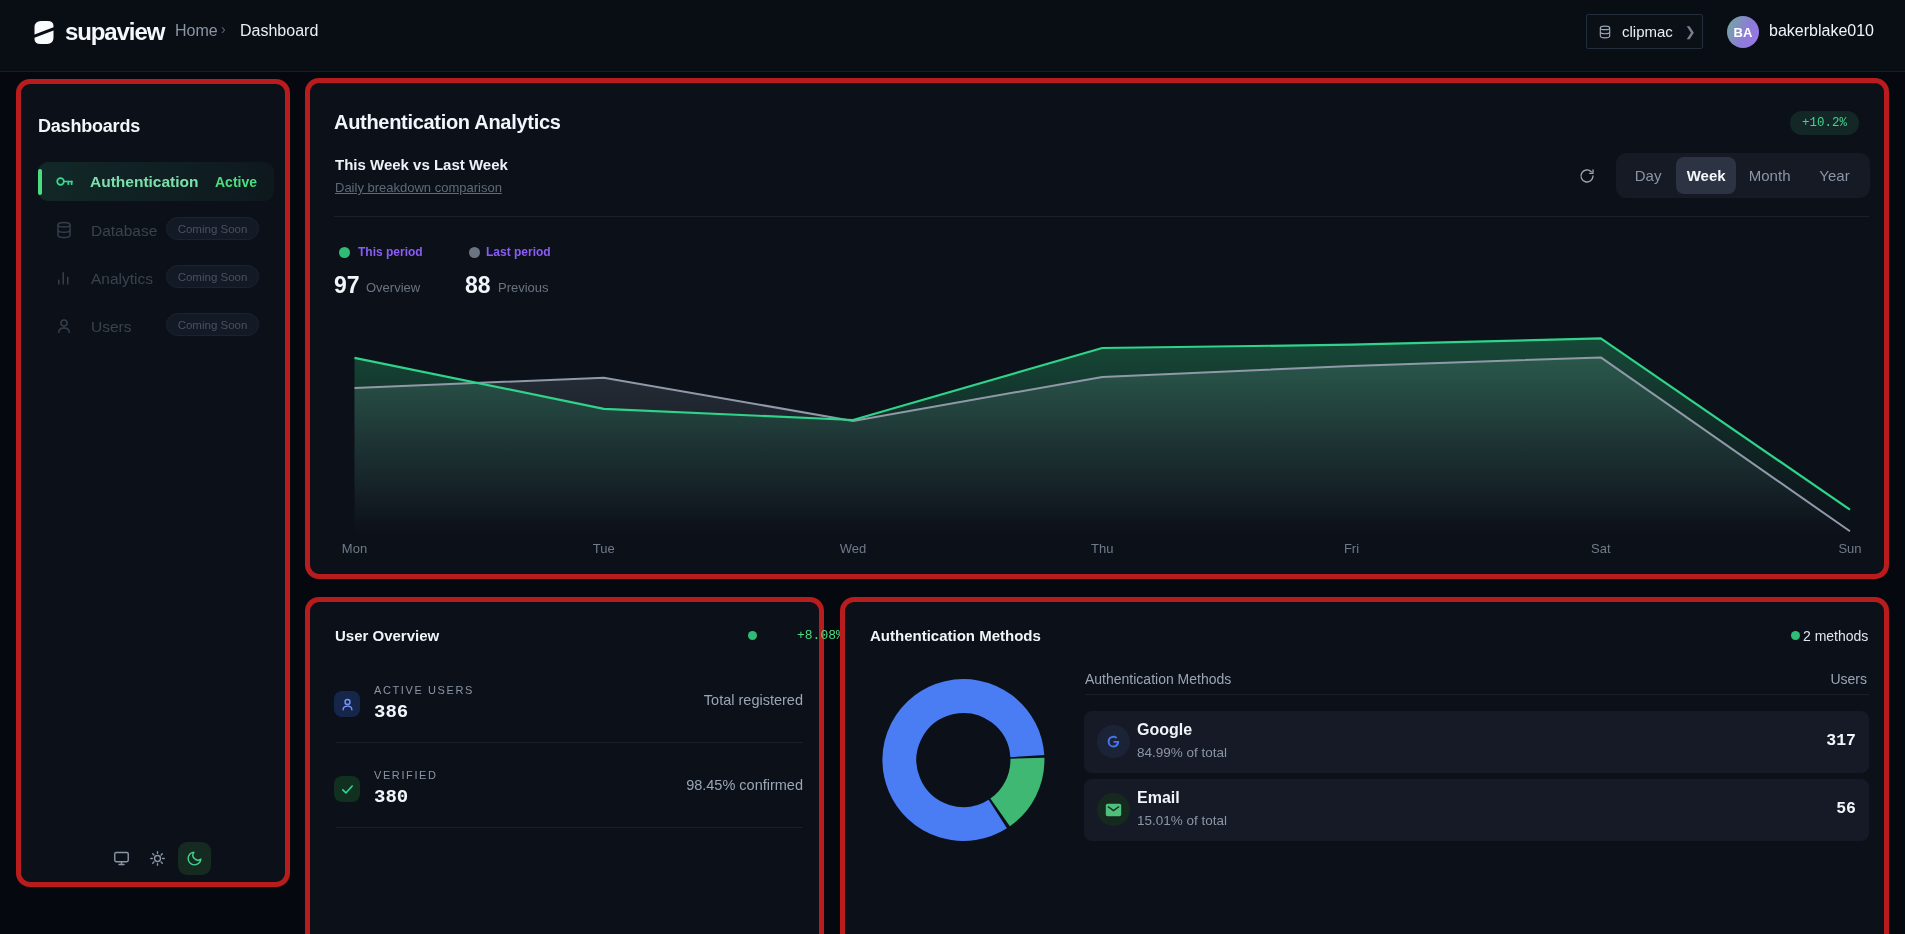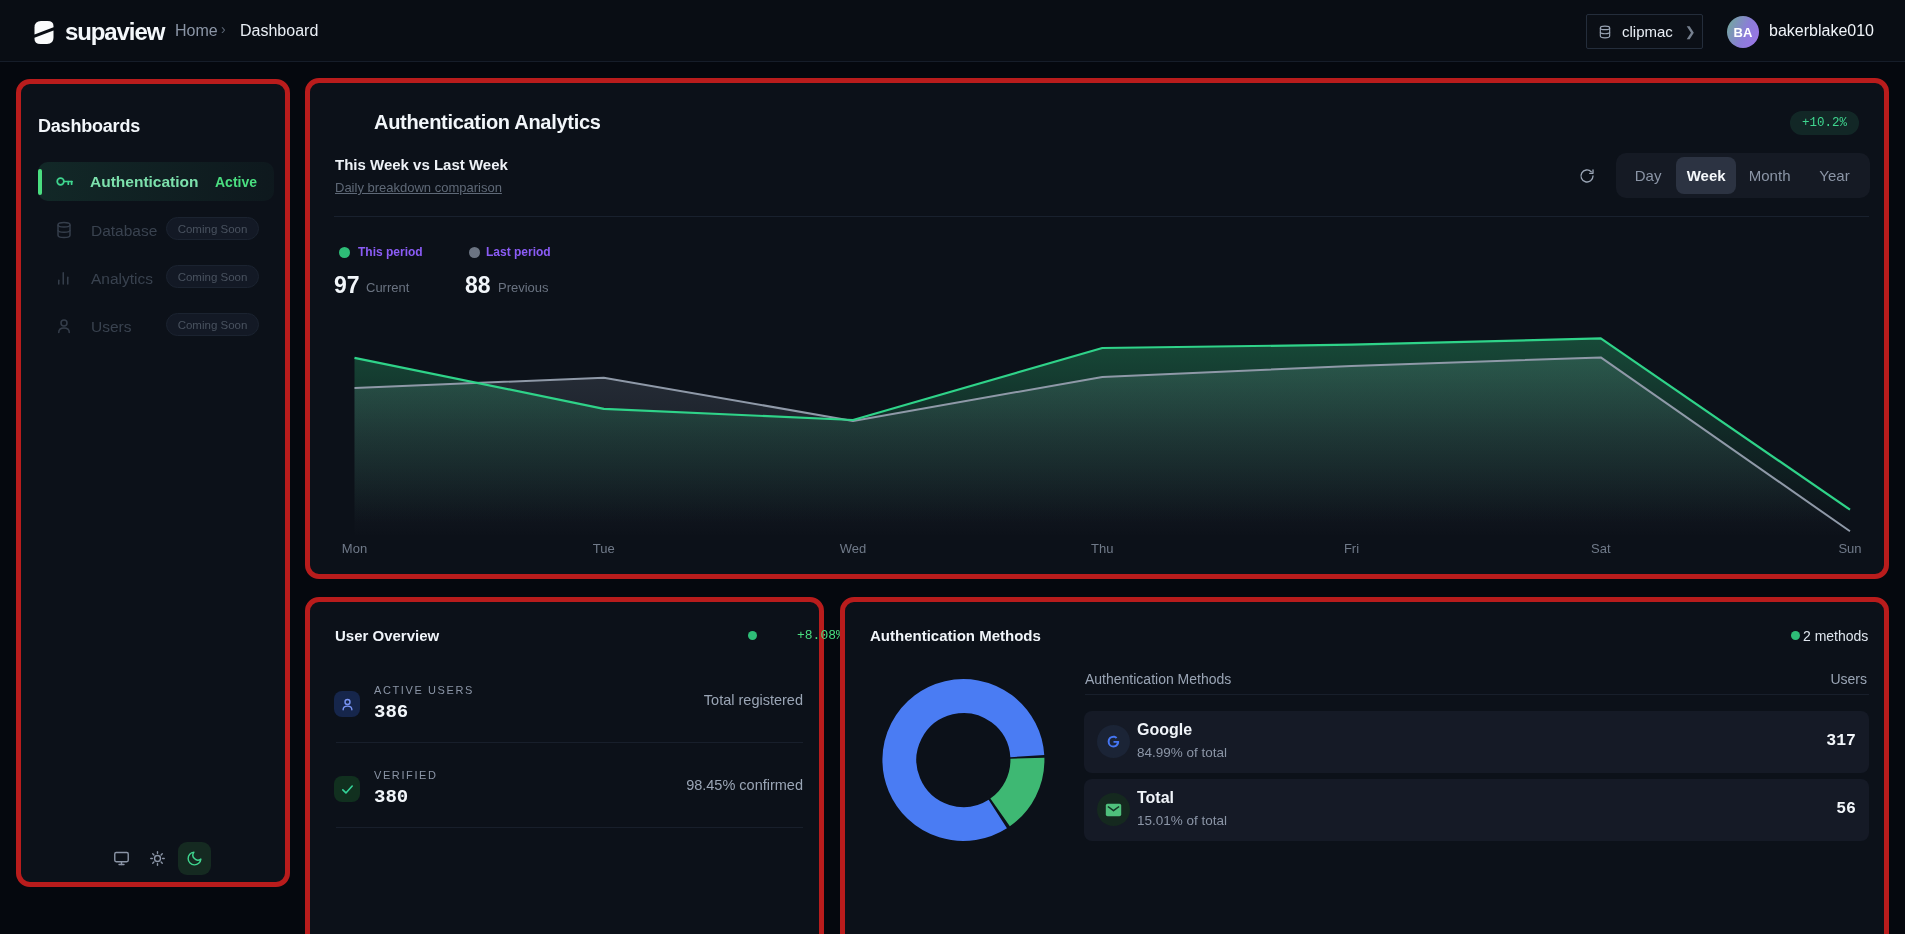--- a/index.html
+++ b/index.html
@@ -1,21 +1,21 @@
 <!DOCTYPE html>
 <html><head>
 <meta charset="utf-8">
 <title>supaview</title>
 <style>
   * { margin:0; padding:0; box-sizing:border-box; }
   html,body { width:1905px; height:934px; overflow:hidden; background:#05080e;
     font-family:"Liberation Sans", sans-serif; color:#eef2f7; position:relative; }
   .abs { position:absolute; }
   
-  .nav { position:absolute; left:0; top:0; width:1905px; height:62px;
+  .nav { position:absolute; left:0; top:0; width:1905px; height:72px;
     background:#090d14; border-bottom:1px solid #161d29; }
   .logo-mark { position:absolute; left:32px; top:19px; }
   .brand { position:absolute; left:65px; top:18px; font-size:24px; font-weight:bold;
     letter-spacing:-1.1px; color:#f5f8fb; }
   .crumb-home { position:absolute; left:175px; top:22px; font-size:16px; color:#8b95a6; }
   .crumb-sep { position:absolute; left:221px; top:21px; color:#5b6575; font-size:14px; }
   .crumb-cur { position:absolute; left:240px; top:22px; font-size:16px; color:#e9eef5; }
   .proj-btn { position:absolute; left:1586px; top:14px; width:117px; height:35px;
     border:1px solid #242d3b; border-radius:2px; background:rgba(255,255,255,0.01);
     display:flex; align-items:center; }
@@ -43,21 +43,21 @@
   .mi { position:absolute; left:17px; width:236px; height:40px; }
   .mi .ico { position:absolute; left:17px; top:11px; }
   .mi .txt { position:absolute; left:53px; top:12px; font-size:15.5px; color:#39424f; }
   .mi .soon { position:absolute; left:128px; top:7px; width:93px; height:23px; border-radius:12px;
     background:#131925; border:1px solid #1b2330; font-size:11.5px; color:#49525f;
     display:flex; align-items:center; justify-content:center; }
   .sb-foot { position:absolute; left:0; top:745px; width:274px; height:60px; }
 
   
   .panel1 { left:305px; top:78px; width:1584px; height:501px; }
-  .p1-title { position:absolute; left:24px; top:28px; font-size:20px; font-weight:bold; letter-spacing:-0.3px; color:#f2f6fa;margin-left:40px; }
+  .p1-title { position:absolute; left:24px; top:28px; font-size:20px; font-weight:bold; letter-spacing:-0.3px; color:#f2f6fa; }
   .p1-badge { position:absolute; right:25px; top:28px; height:24px; line-height:24px; padding:0 12px;
     border-radius:12px; background:rgba(62,207,142,0.12); color:#3fd68f;
     font-family:"Liberation Mono", monospace; font-size:12.5px; }
   .p1-sub { position:absolute; left:25px; top:73px; font-size:15px; font-weight:bold; color:#eef2f7; }
   .p1-sub2 { position:absolute; left:25px; top:97px; font-size:13px; color:#5f6977;text-decoration:underline; }
   .refresh { position:absolute; left:1269px; top:85px; }
   .toggle { position:absolute; left:1306px; top:70px; width:254px; height:45px; background:#151a24;
     border-radius:10px; display:flex; align-items:center; padding:0 4px; }
   .toggle .opt { font-size:15px; color:#8b95a6; text-align:center; height:37px; line-height:37px; }
   .toggle .sel { background:#2c3342; border-radius:8px; color:#f5f8fb; font-weight:600; }
@@ -189,21 +189,21 @@
     <div class="opt sel" style="width:62px;">Week</div>
     <div class="opt" style="width:69px;">Month</div>
     <div class="opt" style="width:65px;">Year</div>
   </div>
   <div class="p1-div"></div>
   <div class="leg-dot" style="left:29px; background:#2ebd77;"></div>
   <div class="leg-txt" style="left:48px;">This period</div>
   <div class="leg-dot" style="left:159px; background:#6b7482;"></div>
   <div class="leg-txt" style="left:176px;">Last period</div>
   <div class="big-num" style="left:24px;">97</div>
-  <div class="num-lbl" style="left:56px;">Current</div>
+  <div class="num-lbl" style="left:56px;">Overview</div>
   <div class="big-num" style="left:155px;">88</div>
   <div class="num-lbl" style="left:188px;">Previous</div>
 
   <svg class="abs" style="left:0; top:0;" width="1584" height="500" viewBox="0 0 1584 500">
     <defs>
       <linearGradient id="gfill" x1="0" y1="250" x2="0" y2="440" gradientUnits="userSpaceOnUse">
         <stop offset="0" stop-color="#2ebd77" stop-opacity="0.34"></stop>
         <stop offset="0.55" stop-color="#2ebd77" stop-opacity="0.13"></stop>
         <stop offset="1" stop-color="#2ebd77" stop-opacity="0"></stop>
       </linearGradient>
@@ -285,17 +285,17 @@
     <div class="am-num">317</div>
   </div>
 
   <div class="am-row" style="top:177px;">
     <div class="am-ico" style="background:#15291f;">
       <svg width="17" height="14" viewBox="0 0 24 20">
         <rect x="1" y="1" width="22" height="18" rx="2.5" fill="#4fc07c"></rect>
         <path d="M4 5l8 6 8-6" fill="none" stroke="#143325" stroke-width="2.2" stroke-linejoin="round"></path>
       </svg>
     </div>
-    <div class="am-name">Total</div>
+    <div class="am-name">Email</div>
     <div class="am-sub">15.01% of total</div>
     <div class="am-num">56</div>
   </div>
 </div>
 
 </body></html>

